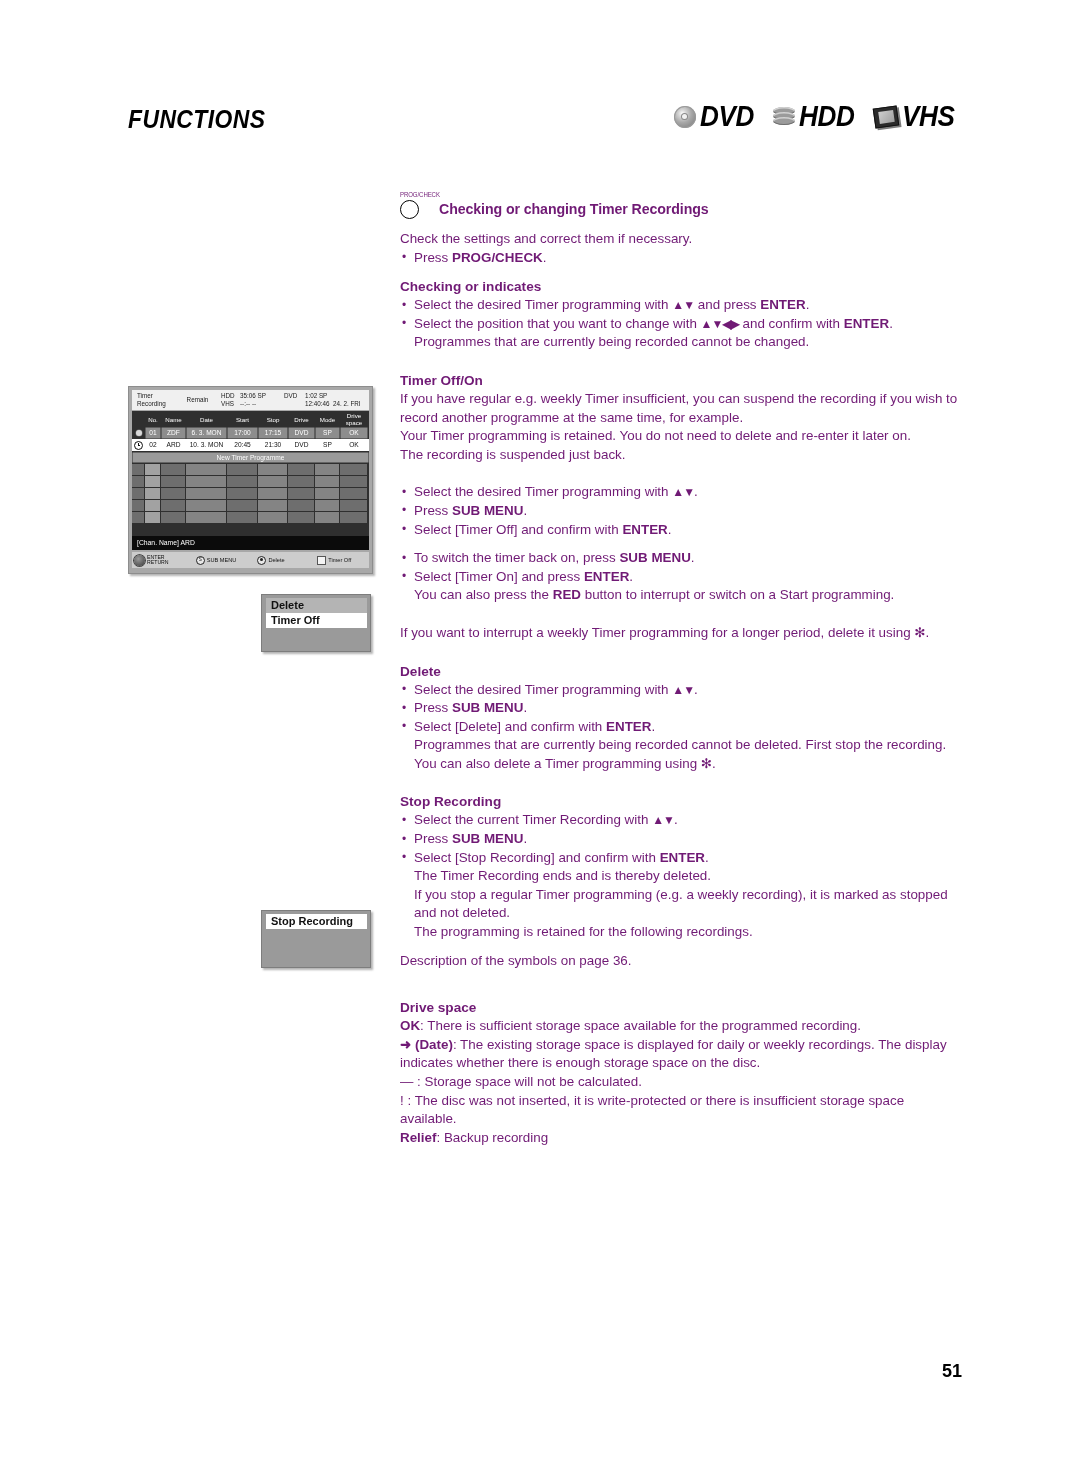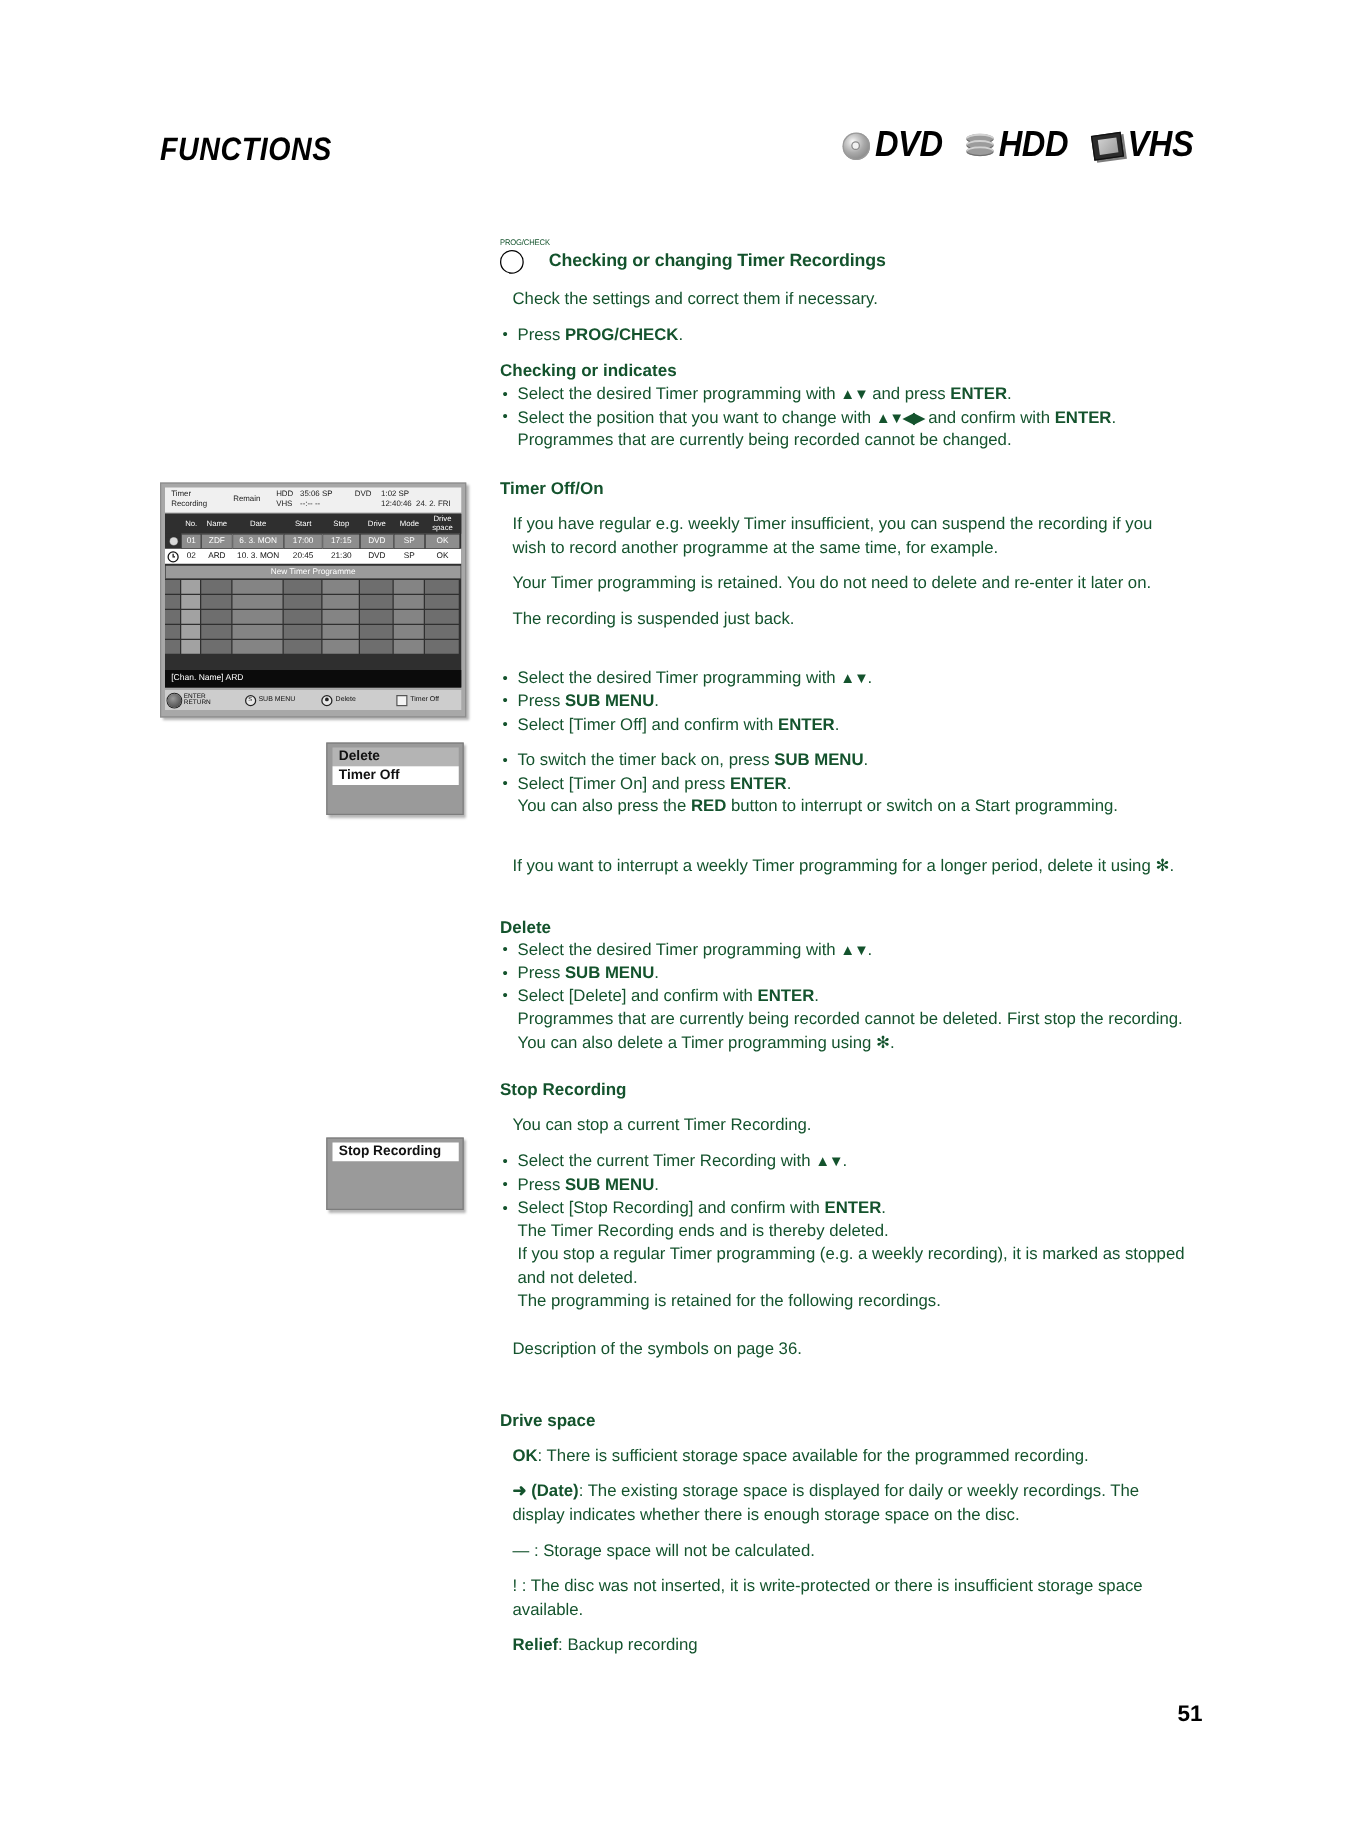--- a/index.html
+++ b/index.html
@@ -324,21 +324,21 @@
   }
 
   
   .content {
     position: absolute;
     left: 400px;
     top: 200px;
     width: 560px;
     font-size: 13.4px;
     line-height: 18.6px;
-    color: #14532d;
+    color: #701a75;
   }
   .sec-heading-row {
     display: flex;
     align-items: flex-end;
     gap: 9px;
     margin-bottom: 11px;
   }
   .btn-glyph-wrap {
     position: relative;
     width: 30px;
@@ -366,21 +366,21 @@
     letter-spacing: -0.1px;
   }
   h4.sub-heading {
     font-size: 13.6px;
     font-weight: bold;
     margin: 0;
     padding: 0;
     line-height: 19px;
   }
   p.para {
-    margin: 10px;
+    margin: 0;
     padding: 0;
   }
   ul.bullets {
     margin: 0;
     padding: 0;
     list-style: none;
   }
   ul.bullets li {
     position: relative;
     padding-left: 14px;
@@ -673,21 +673,20 @@
     <li><span>Select the desired Timer programming with </span><b class="arrows">▲▼</b><span>.</span></li>
     <li><span>Press </span><b>SUB MENU</b><span>.</span></li>
     <li><span>Select [Delete] and confirm with </span><b>ENTER</b><span>.</span></li>
     <li class="noindent-cont">Programmes that are currently being recorded cannot be deleted. First stop the recording.</li>
     <li class="noindent-cont">You can also delete a Timer programming using ✻.</li>
   </ul>
 
   <div class="gap-md"></div>
 
   <h4 class="sub-heading">Stop Recording</h4>
-  <p class="para">You can stop a current Timer Recording.</p>
   <ul class="bullets">
     <li><span>Select the current Timer Recording with </span><b class="arrows">▲▼</b><span>.</span></li>
     <li><span>Press </span><b>SUB MENU</b><span>.</span></li>
     <li><span>Select [Stop Recording] and confirm with </span><b>ENTER</b><span>.</span></li>
     <li class="noindent-cont">The Timer Recording ends and is thereby deleted.</li>
     <li class="noindent-cont">If you stop a regular Timer programming (e.g. a weekly recording), it is marked as stopped and not deleted.</li>
     <li class="noindent-cont">The programming is retained for the following recordings.</li>
   </ul>
 
   <div class="gap-sm"></div>

